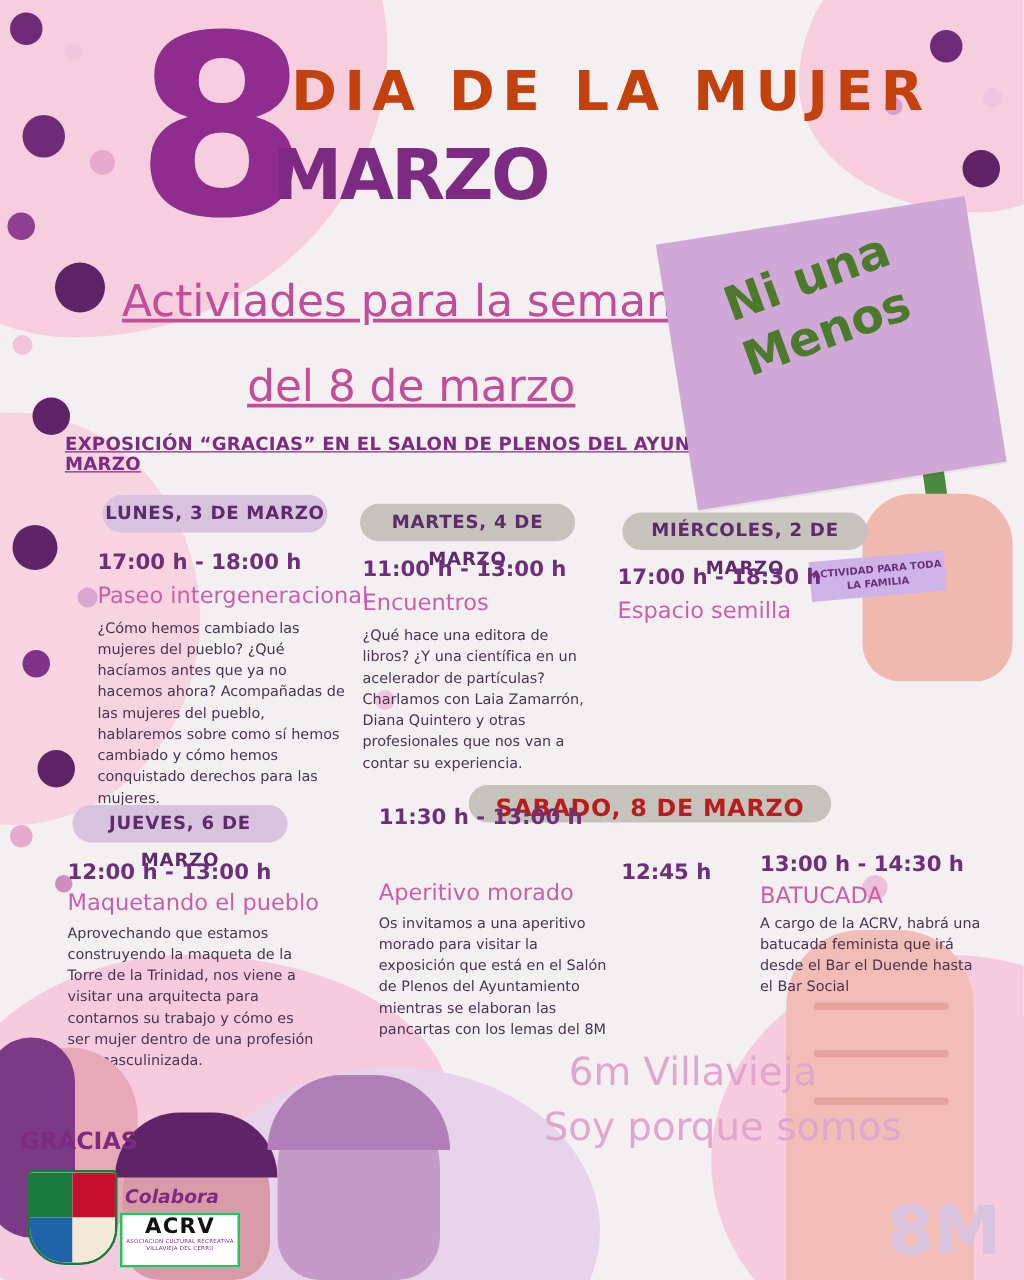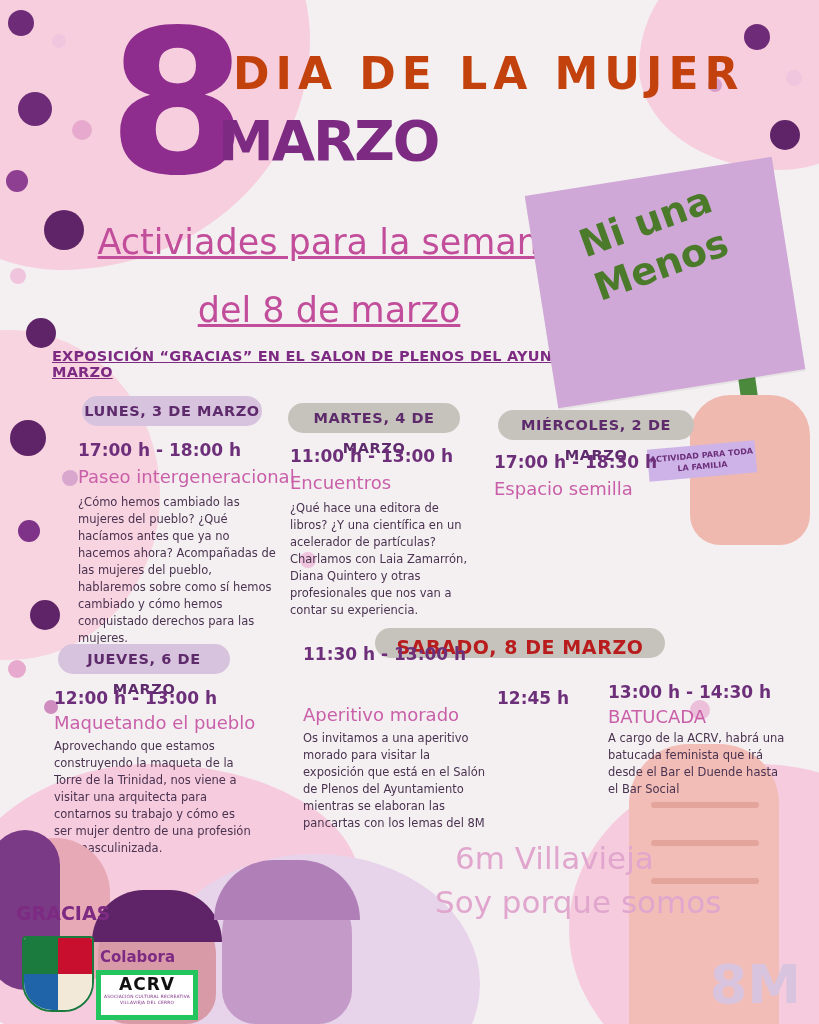--- a/index.html
+++ b/index.html
@@ -133,31 +133,31 @@
   .foot1{
     position:absolute;left:455px;top:840px;font-size:31px;color:#e0a6cd;
   }
   .foot2{
     position:absolute;left:435px;top:884px;font-size:31px;color:#e0a6cd;
   }
   .organiza{
     position:absolute;left:16px;top:902px;font-size:19px;color:#7d2a82;font-weight:bold;
   }
   .colabora{
-    position:absolute;left:100px;top:948px;font-size:15px;color:#7d2a82;font-weight:bold;
+    position:absolute;left:100px;top:948px;font-size:15px;color:#7d2a82;font-weight:bold;font-style:italic;
   }
   .shield{
     position:absolute;left:22px;top:936px;width:68px;height:72px;
     background:#fff;border:2px solid #1b7a3d;border-radius:4px 4px 30px 30px;
     overflow:hidden;
   }
   .shield .q{position:absolute;width:34px;height:36px;}
   .acrv{
     position:absolute;left:96px;top:970px;width:92px;height:40px;
-    background:#fff;border:5px solid #22c55e;text-align:center;
+    background:#fff;border:2px solid #22c55e;text-align:center;
   }
   .acrv .t{font-size:17px;font-weight:bold;color:#111;letter-spacing:1px;line-height:19px;}
   .acrv .s{font-size:4.4px;color:#7d2a82;line-height:6px;letter-spacing:.2px;}
 
   
   .face{position:absolute;border-radius:50%;}
 </style>
 </head>
 <body>
 

